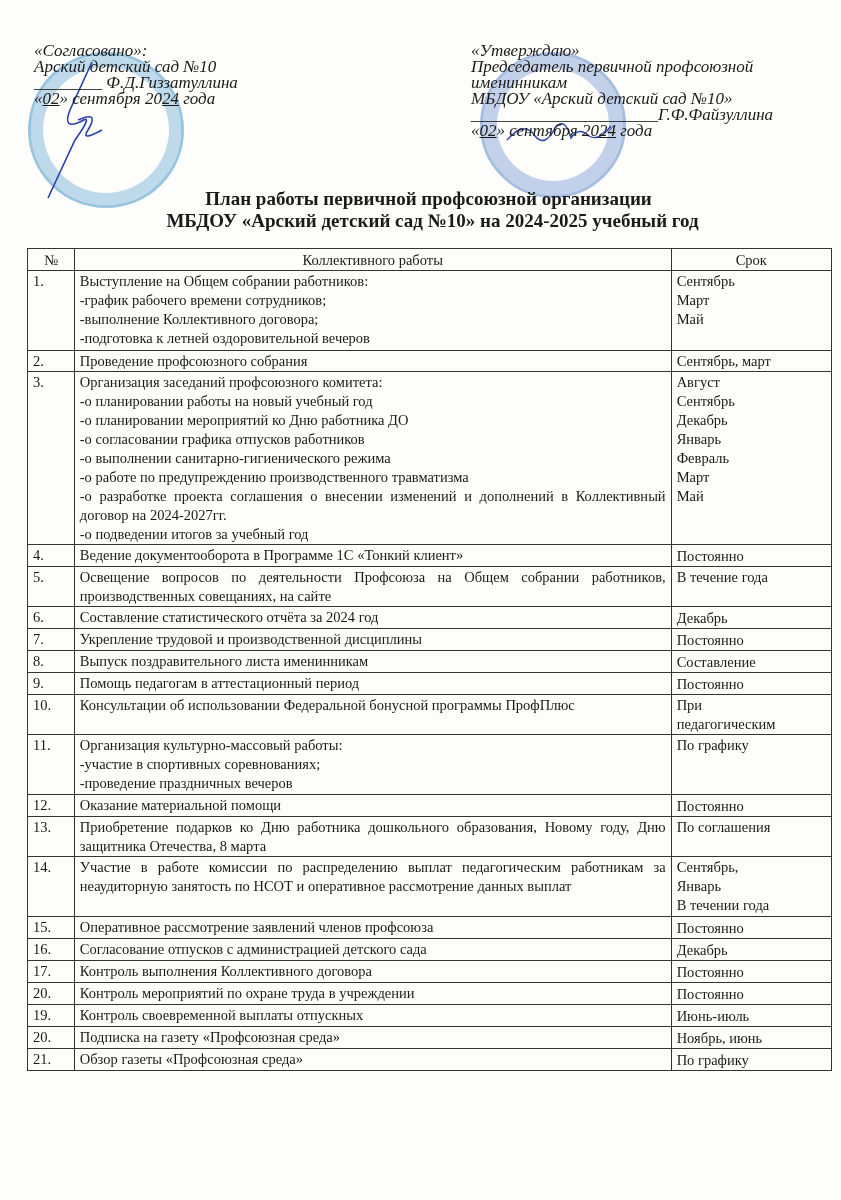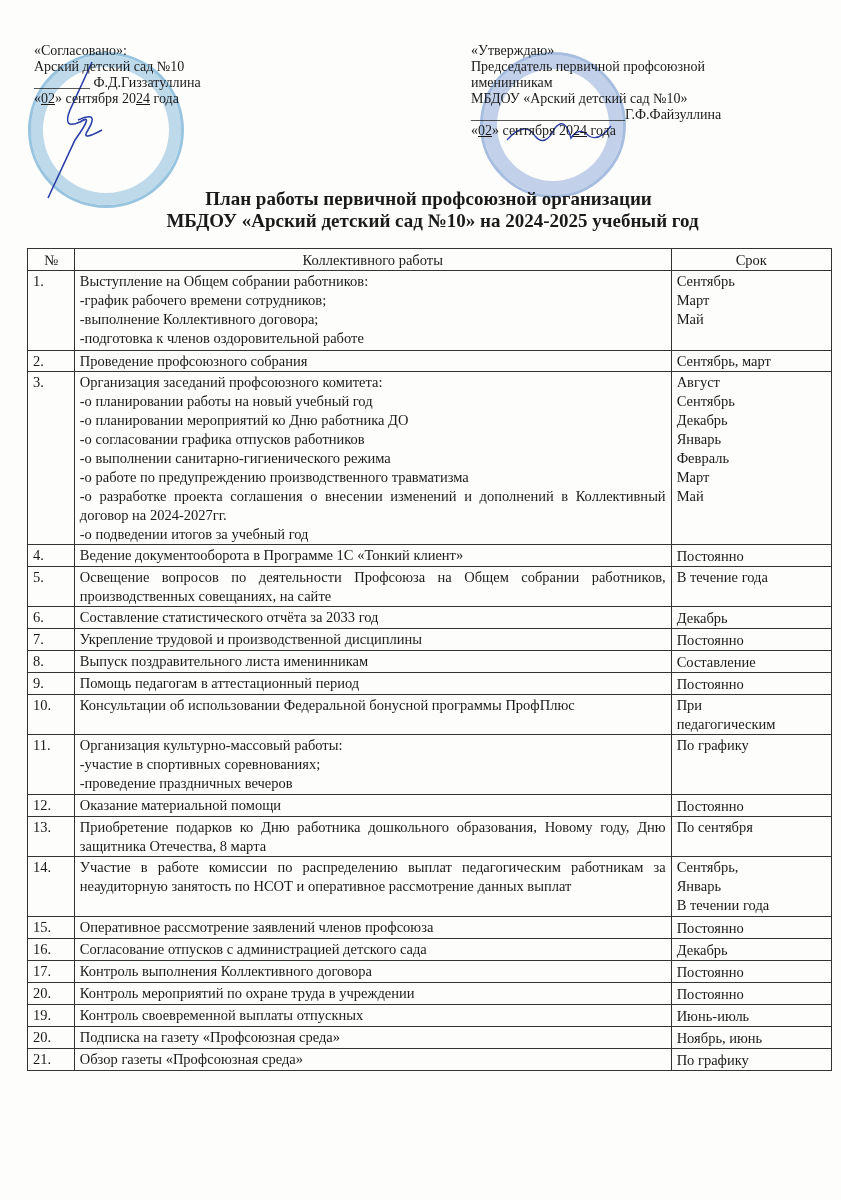--- a/index.html
+++ b/index.html
@@ -1,20 +1,20 @@
 <!DOCTYPE html>
 <html><head>
 <meta charset="utf-8">
 <style>
   html, body { margin: 0; padding: 0; }
   body {
     width: 841px; height: 1200px; background: #fdfdfc; position: relative; overflow: hidden;
     font-family: "Liberation Serif", serif; color: #1a1a1a;
   }
-  .approval { position: absolute; font-size: 14px; line-height: 16px; }
+  .approval { position: absolute; font-size: 17px; line-height: 16px; font-style: italic; }
   .approval.left { left: 34px; top: 43px; width: 260px; }
   .approval.right { left: 471px; top: 43px; width: 320px; }
   .approval div { white-space: nowrap; }
   .u { text-decoration: underline; }
   .stamp {
     position: absolute; border-radius: 50%; pointer-events: none;
   }
   .stamp.left {
     left: 28px; top: 52px; width: 150px; height: 150px;
     border: 3px solid rgba(70,150,200,0.55);
@@ -88,21 +88,21 @@
       <th class="c-term">Срок</th>
     </tr>
   </thead>
   <tbody id="plan-body">
       <tr style="height: 80px;">
         <td class="c-num">1.</td>
         <td class="c-name">
           <span class="line">Выступление на Общем собрании работников:</span>
           <span class="line">-график рабочего времени сотрудников;</span>
           <span class="line">-выполнение Коллективного договора;</span>
-          <span class="line">-подготовка к членов оздоровительной работе</span>
+          <span class="line">-подготовка к летней оздоровительной вечеров</span>
         </td>
         <td class="c-term">
           <span class="term-line">Сентябрь</span>
           <span class="term-line">Март</span>
           <span class="term-line">Май</span>
         </td>
       </tr>
       <tr style="height: 19px;">
         <td class="c-num">2.</td>
         <td class="c-name">
@@ -148,21 +148,21 @@
         <td class="c-name">
           <span class="line">Освещение вопросов по деятельности  Профсоюза на Общем собрании работников, производственных совещаниях, на сайте</span>
         </td>
         <td class="c-term">
           <span class="term-line">В течение года</span>
         </td>
       </tr>
       <tr style="height: 22px;">
         <td class="c-num">6.</td>
         <td class="c-name">
-          <span class="line">Составление статистического отчёта за 2033 год</span>
+          <span class="line">Составление статистического отчёта за 2024 год</span>
         </td>
         <td class="c-term bottom-term">
           <span class="term-line">Декабрь</span>
         </td>
       </tr>
       <tr style="height: 22px;">
         <td class="c-num">7.</td>
         <td class="c-name">
           <span class="line">Укрепление трудовой и производственной дисциплины</span>
         </td>
@@ -217,21 +217,21 @@
         <td class="c-term bottom-term">
           <span class="term-line">Постоянно</span>
         </td>
       </tr>
       <tr style="height: 38px;">
         <td class="c-num">13.</td>
         <td class="c-name">
           <span class="line">Приобретение подарков ко Дню работника дошкольного образования, Новому году, Дню защитника Отечества, 8 марта</span>
         </td>
         <td class="c-term">
-          <span class="term-line">По сентября</span>
+          <span class="term-line">По соглашения</span>
         </td>
       </tr>
       <tr style="height: 60px;">
         <td class="c-num">14.</td>
         <td class="c-name">
           <span class="line">Участие в работе комиссии по распределению выплат педагогическим работникам за неаудиторную занятость по НСОТ и оперативное рассмотрение данных выплат</span>
         </td>
         <td class="c-term">
           <span class="term-line">Сентябрь,</span>
           <span class="term-line">Январь</span>

